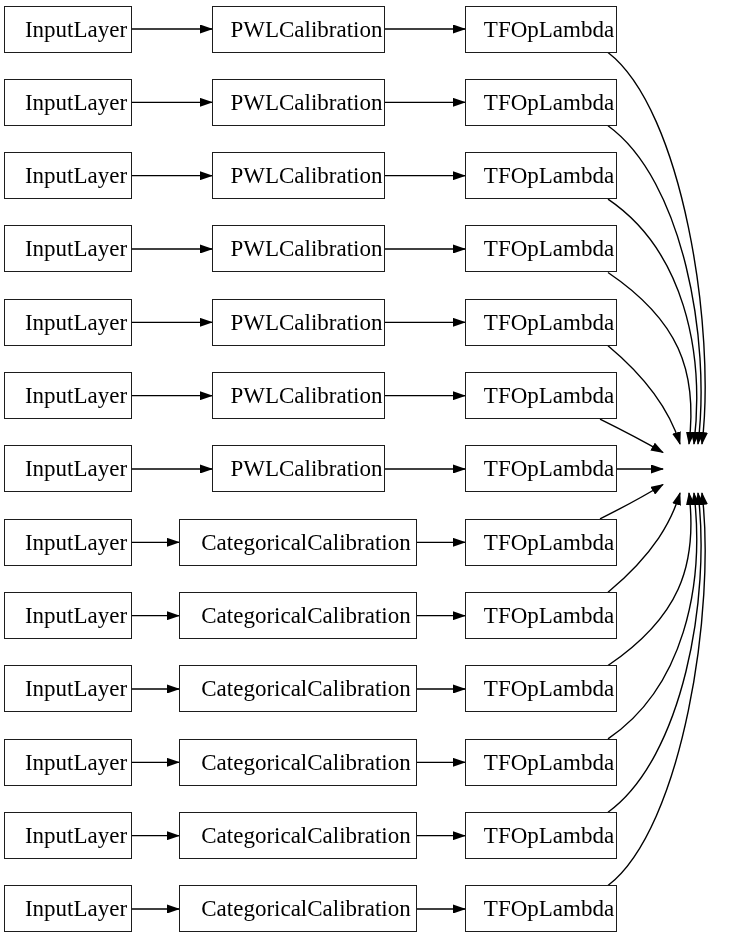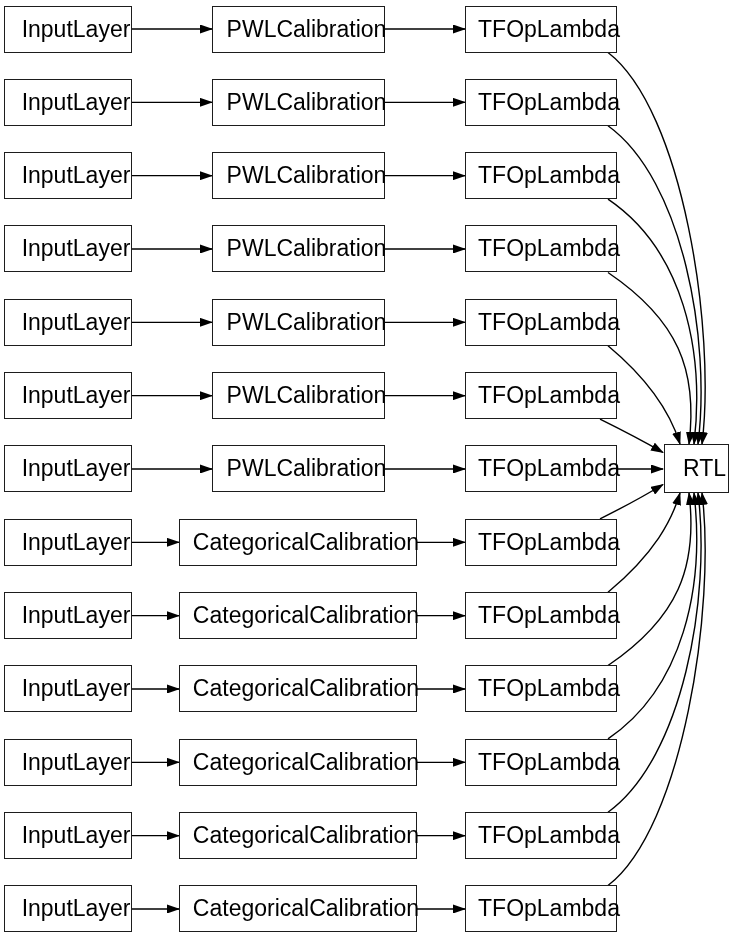--- a/index.html
+++ b/index.html
@@ -28,21 +28,21 @@
   }
   .node {
     position: absolute;
     box-sizing: border-box;
     border: 1.5px solid var(--border, #1d1d1d);
     background: var(--fill, #ffffff);
     color: var(--text, #000000);
     display: flex;
     align-items: center;
     justify-content: center;
-    font-family: Liberation Sans, sans-serif;
+    font-family: Liberation Serif, serif;
     font-size: 23px;
     line-height: 1;
     white-space: nowrap;
     padding-left: 16px;
   }
 </style>
 </head>
 <body>
 
 <div id="canvas">
@@ -125,14 +125,13 @@
     <div class="node" style="left: 465px; top: 665.497px; width: 152px; height: 47px;">TFOpLambda</div>
     <div class="node" style="left: 4px; top: 738.83px; width: 128px; height: 47px;">InputLayer</div>
     <div class="node" style="left: 179px; top: 738.83px; width: 238px; height: 47px;">CategoricalCalibration</div>
     <div class="node" style="left: 465px; top: 738.83px; width: 152px; height: 47px;">TFOpLambda</div>
     <div class="node" style="left: 4px; top: 812.163px; width: 128px; height: 47px;">InputLayer</div>
     <div class="node" style="left: 179px; top: 812.163px; width: 238px; height: 47px;">CategoricalCalibration</div>
     <div class="node" style="left: 465px; top: 812.163px; width: 152px; height: 47px;">TFOpLambda</div>
     <div class="node" style="left: 4px; top: 885.496px; width: 128px; height: 47px;">InputLayer</div>
     <div class="node" style="left: 179px; top: 885.496px; width: 238px; height: 47px;">CategoricalCalibration</div>
     <div class="node" style="left: 465px; top: 885.496px; width: 152px; height: 47px;">TFOpLambda</div>
-    <div class="node" style="left: 664px; top: 444px; width: 65px; height: 49px;">RTL</div>
   </div>
 
 </body></html>

